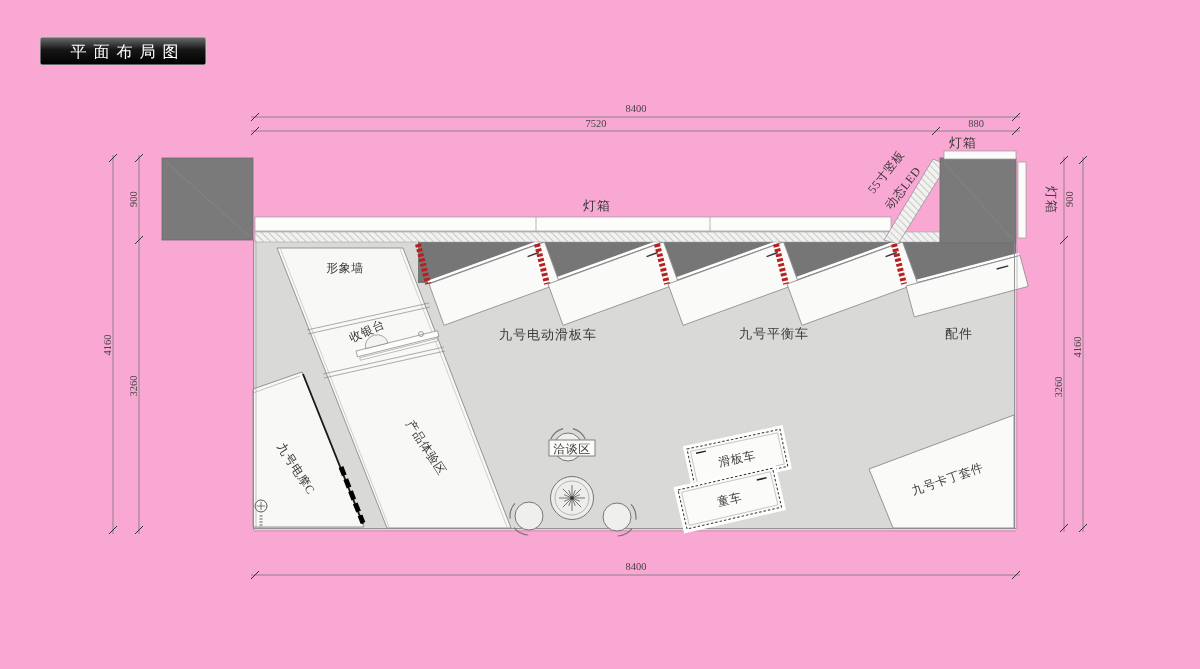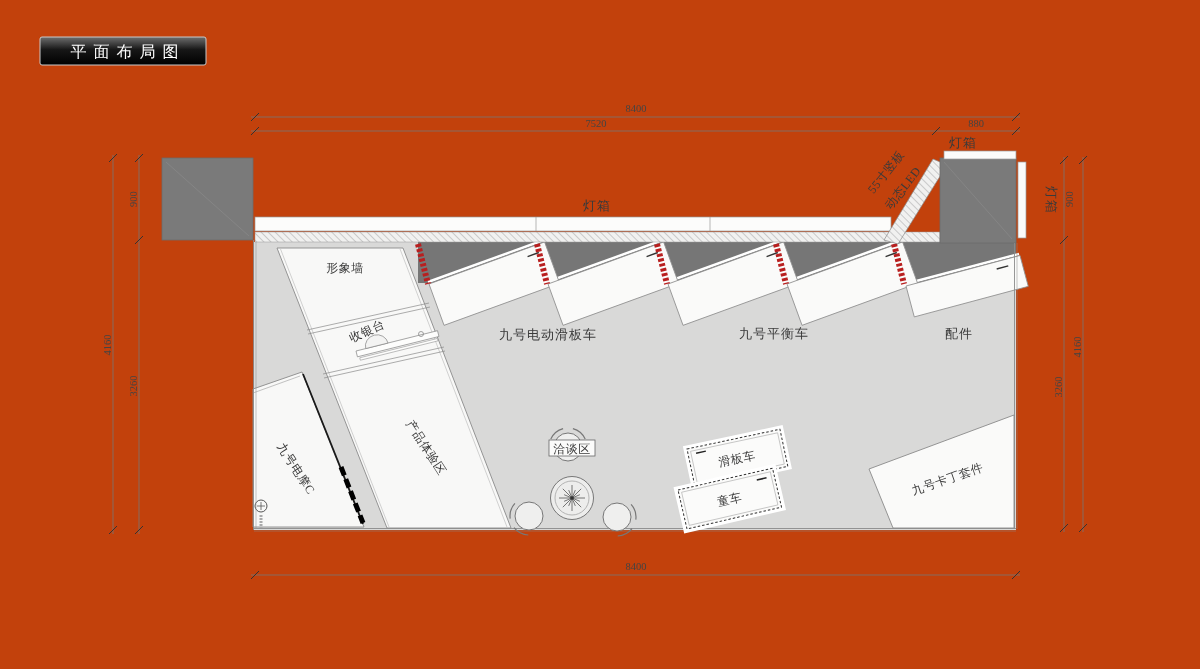--- a/index.html
+++ b/index.html
@@ -1,16 +1,16 @@
 <!DOCTYPE html>
 <html><head>
 <meta charset="utf-8">
 <style>
   html,body{margin:0;padding:0;background:#f2f2f1;}
-  .stage{position:relative;width:1200px;height:669px;background:#c2410c;overflow:hidden;
+  .stage{position:relative;width:1200px;height:669px;background:#f9a8d4;overflow:hidden;
          font-family:"Liberation Serif","DejaVu Serif",serif;}
   svg{position:absolute;left:0;top:0;}
   text{font-family:"Liberation Serif","DejaVu Serif",serif;fill:#3a3a3a;}
   .dimtxt{font-size:10.5px;fill:#444;}
   .zonetxt{font-size:13px;letter-spacing:1px;}
   .zonetxt-sm{font-size:12px;letter-spacing:0.5px;}
   .titletxt{font-size:16px;fill:#ffffff;letter-spacing:7px;}
 </style>
 </head>
 <body>

